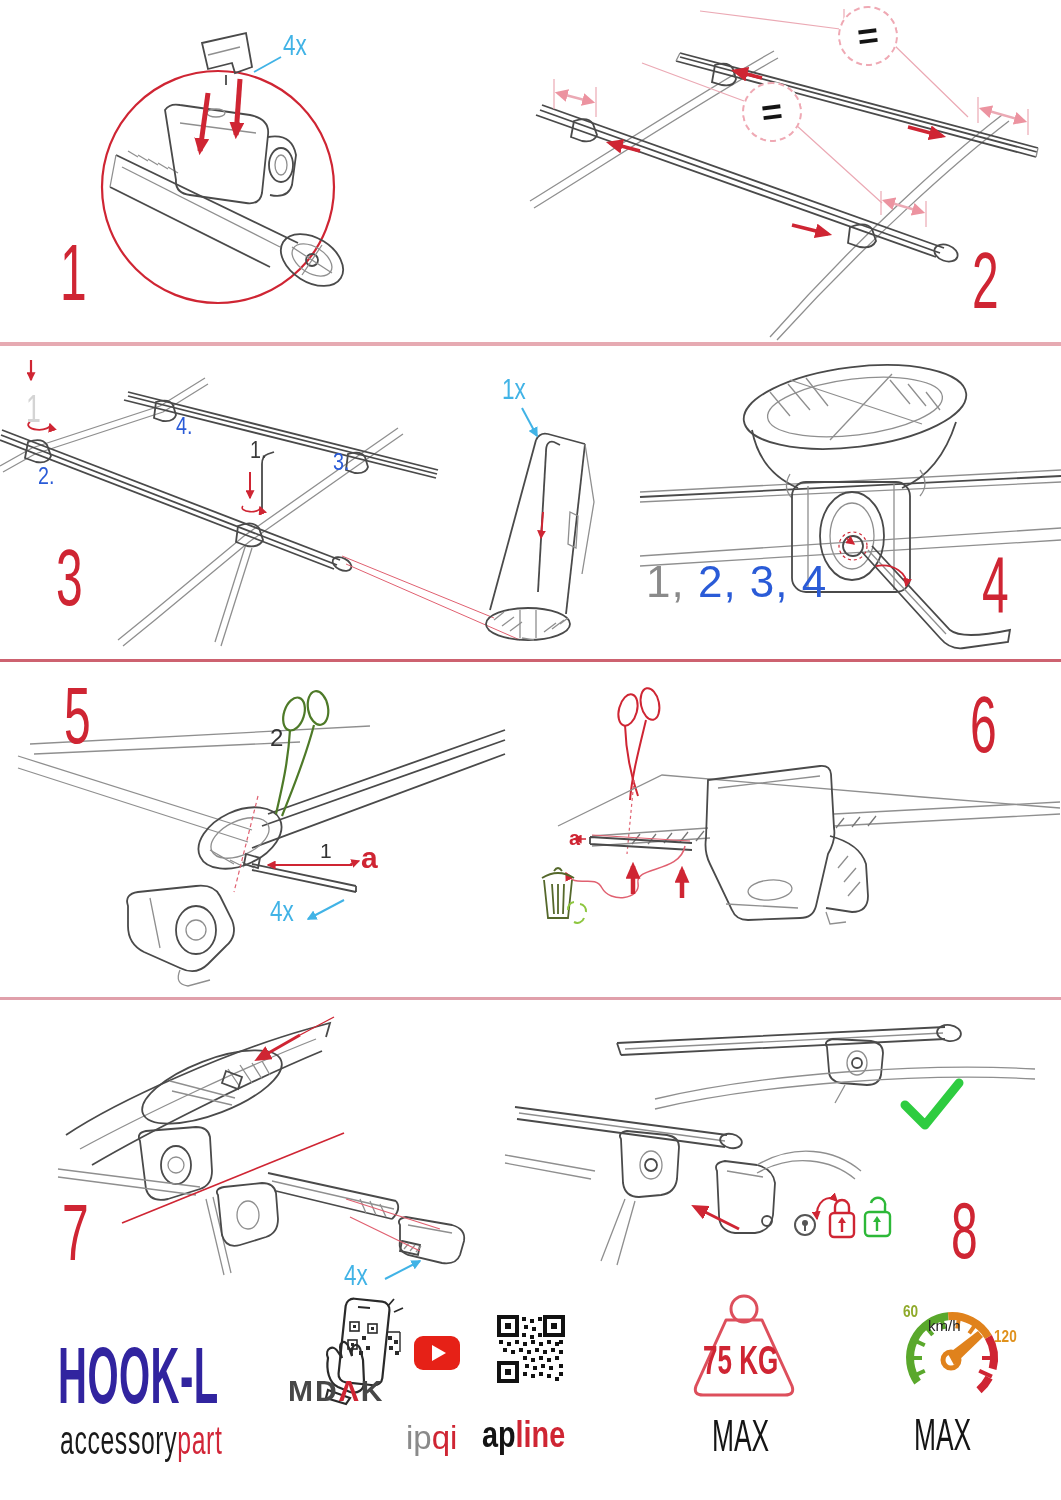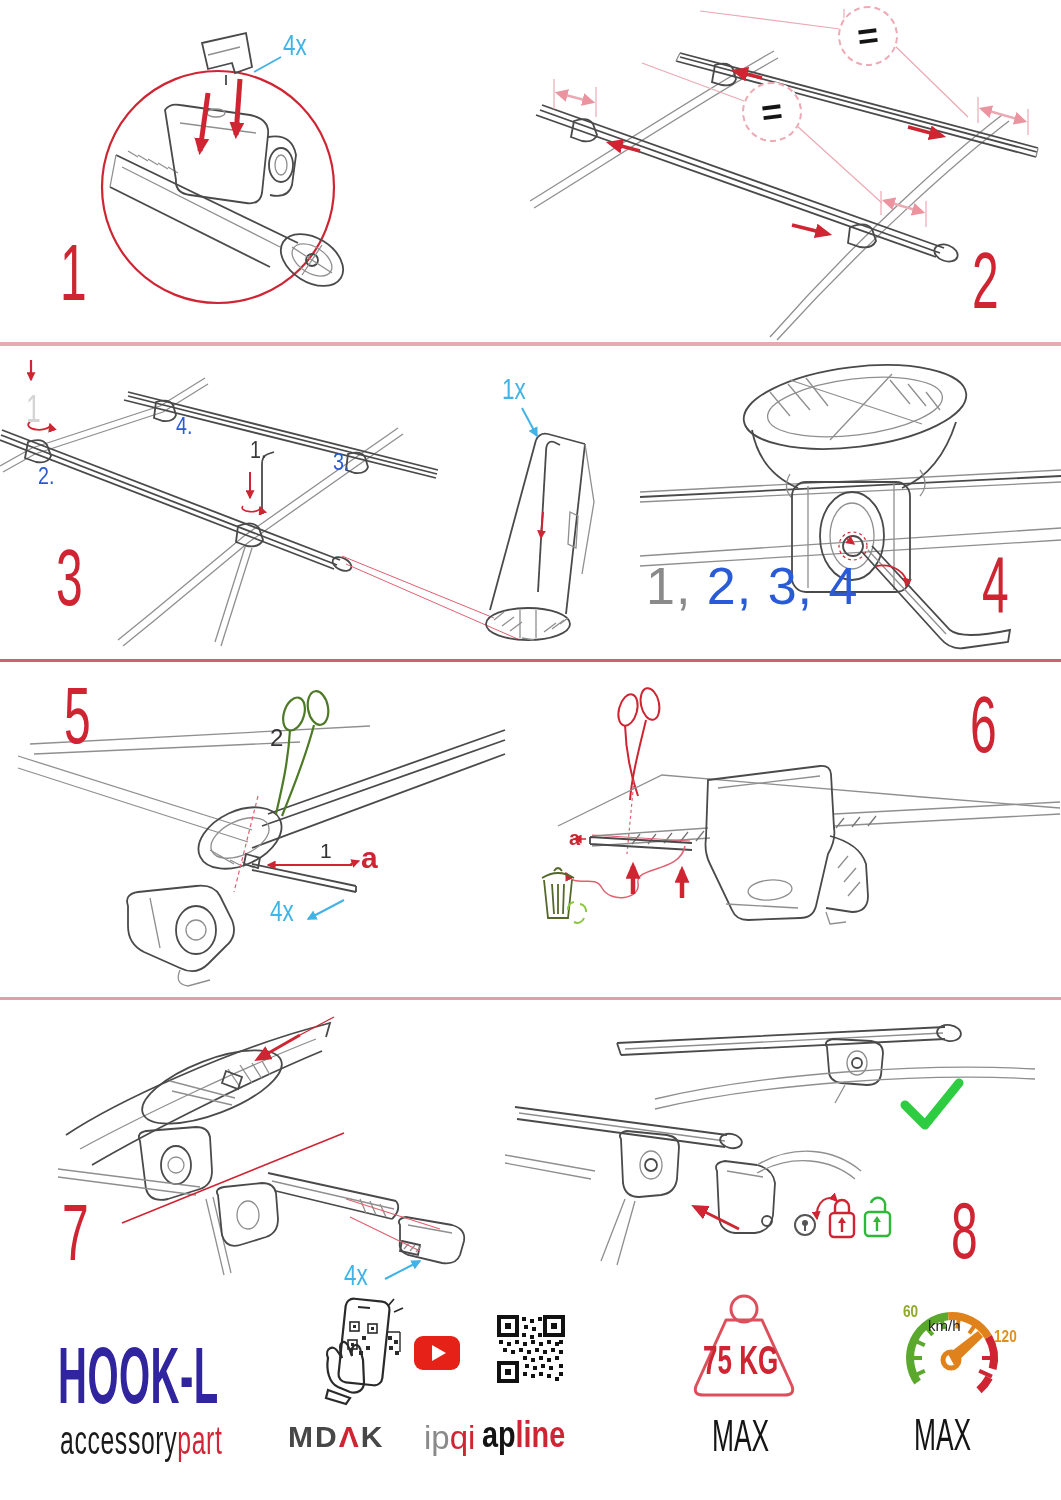--- a/index.html
+++ b/index.html
@@ -13,21 +13,21 @@
   .bl{position:absolute;color:#2a5bd7;font-size:24px;line-height:1;
       transform:scaleX(0.82);transform-origin:left top;}
   .dk{color:#3a3a3a;}
   .divider{position:absolute;left:0;width:1061px;}
   .d1{top:342px;height:4px;background:#e6aab2;}
   .d2{top:659px;height:3px;background:#cd6270;}
   .d3{top:997px;height:3px;background:#e0a0ab;}
   .eq{position:absolute;width:56px;height:56px;border:2px dashed #efa9b4;border-radius:50%;
       display:flex;align-items:center;justify-content:center;font-weight:700;font-size:36px;
       color:#141414;transform:rotate(-7deg);background:#fff;}
-  .seq{position:absolute;font-size:52px;line-height:1;letter-spacing:1px;}
+  .seq{position:absolute;font-size:44px;line-height:1;letter-spacing:1px;}
   .seq .gr{color:#8a8a8a;} .seq .bu{color:#2a5bd7;}
   .ghost{position:absolute;color:#d4d4d4;font-size:38px;line-height:1;
          transform:scaleX(0.7);transform-origin:left top;}
   .sm-label{position:absolute;color:#333;line-height:1;}
   .a-label{position:absolute;color:#cf2533;font-weight:700;line-height:1;}
   .product{position:absolute;color:#31249f;font-size:80px;font-weight:700;line-height:1;
            transform:scaleX(0.50);transform-origin:left top;letter-spacing:1px;}
   .brand{position:absolute;font-size:40px;font-weight:400;line-height:1;letter-spacing:1px;
          transform:scaleX(0.62);transform-origin:left top;}
   .brand .b1{color:#1a1a1a;} .brand .b2{color:#d22638;}
@@ -538,24 +538,24 @@
         <rect x="63" y="50" width="4" height="4"></rect>
       <rect x="27" y="58" width="4" height="4"></rect>
         <rect x="35" y="60" width="4" height="4"></rect>
         <rect x="43" y="58" width="4" height="4"></rect>
       <rect x="51" y="60" width="4" height="4"></rect>
         <rect x="59" y="63" width="4" height="4"></rect>
         <rect x="63" y="58" width="4" height="4"></rect>
     </g>
   </svg>
 
-  <div class="logo mdak" style="left:288px;top:1422px">
+  <div class="logo mdak" style="left:288px;top:1376px">
     <span>MD</span><span class="lam">Λ</span><span>K</span>
   </div>
-  <div class="logo ipqi" style="left:424px;top:1421px">
+  <div class="logo ipqi" style="left:406px;top:1421px">
     <span>ip</span><span class="rd">qi</span>
   </div>
   <div class="logo apline" style="left:482px;top:1417px">
     <span>ap</span><span class="rd">line</span>
   </div>
 
   <svg style="left:666px;top:1292px" width="155" height="120" viewBox="0 0 155 120">
     <circle cx="78" cy="17" r="13" stroke="#dd4f5c" stroke-width="3" fill="none"></circle>
     <path d="M60,28 L96,28 L126,94 Q129,103 119,103 L37,103 Q27,103 30,94 Z" stroke="#dd4f5c" stroke-width="3" fill="none" stroke-linejoin="round"></path>
   </svg>

